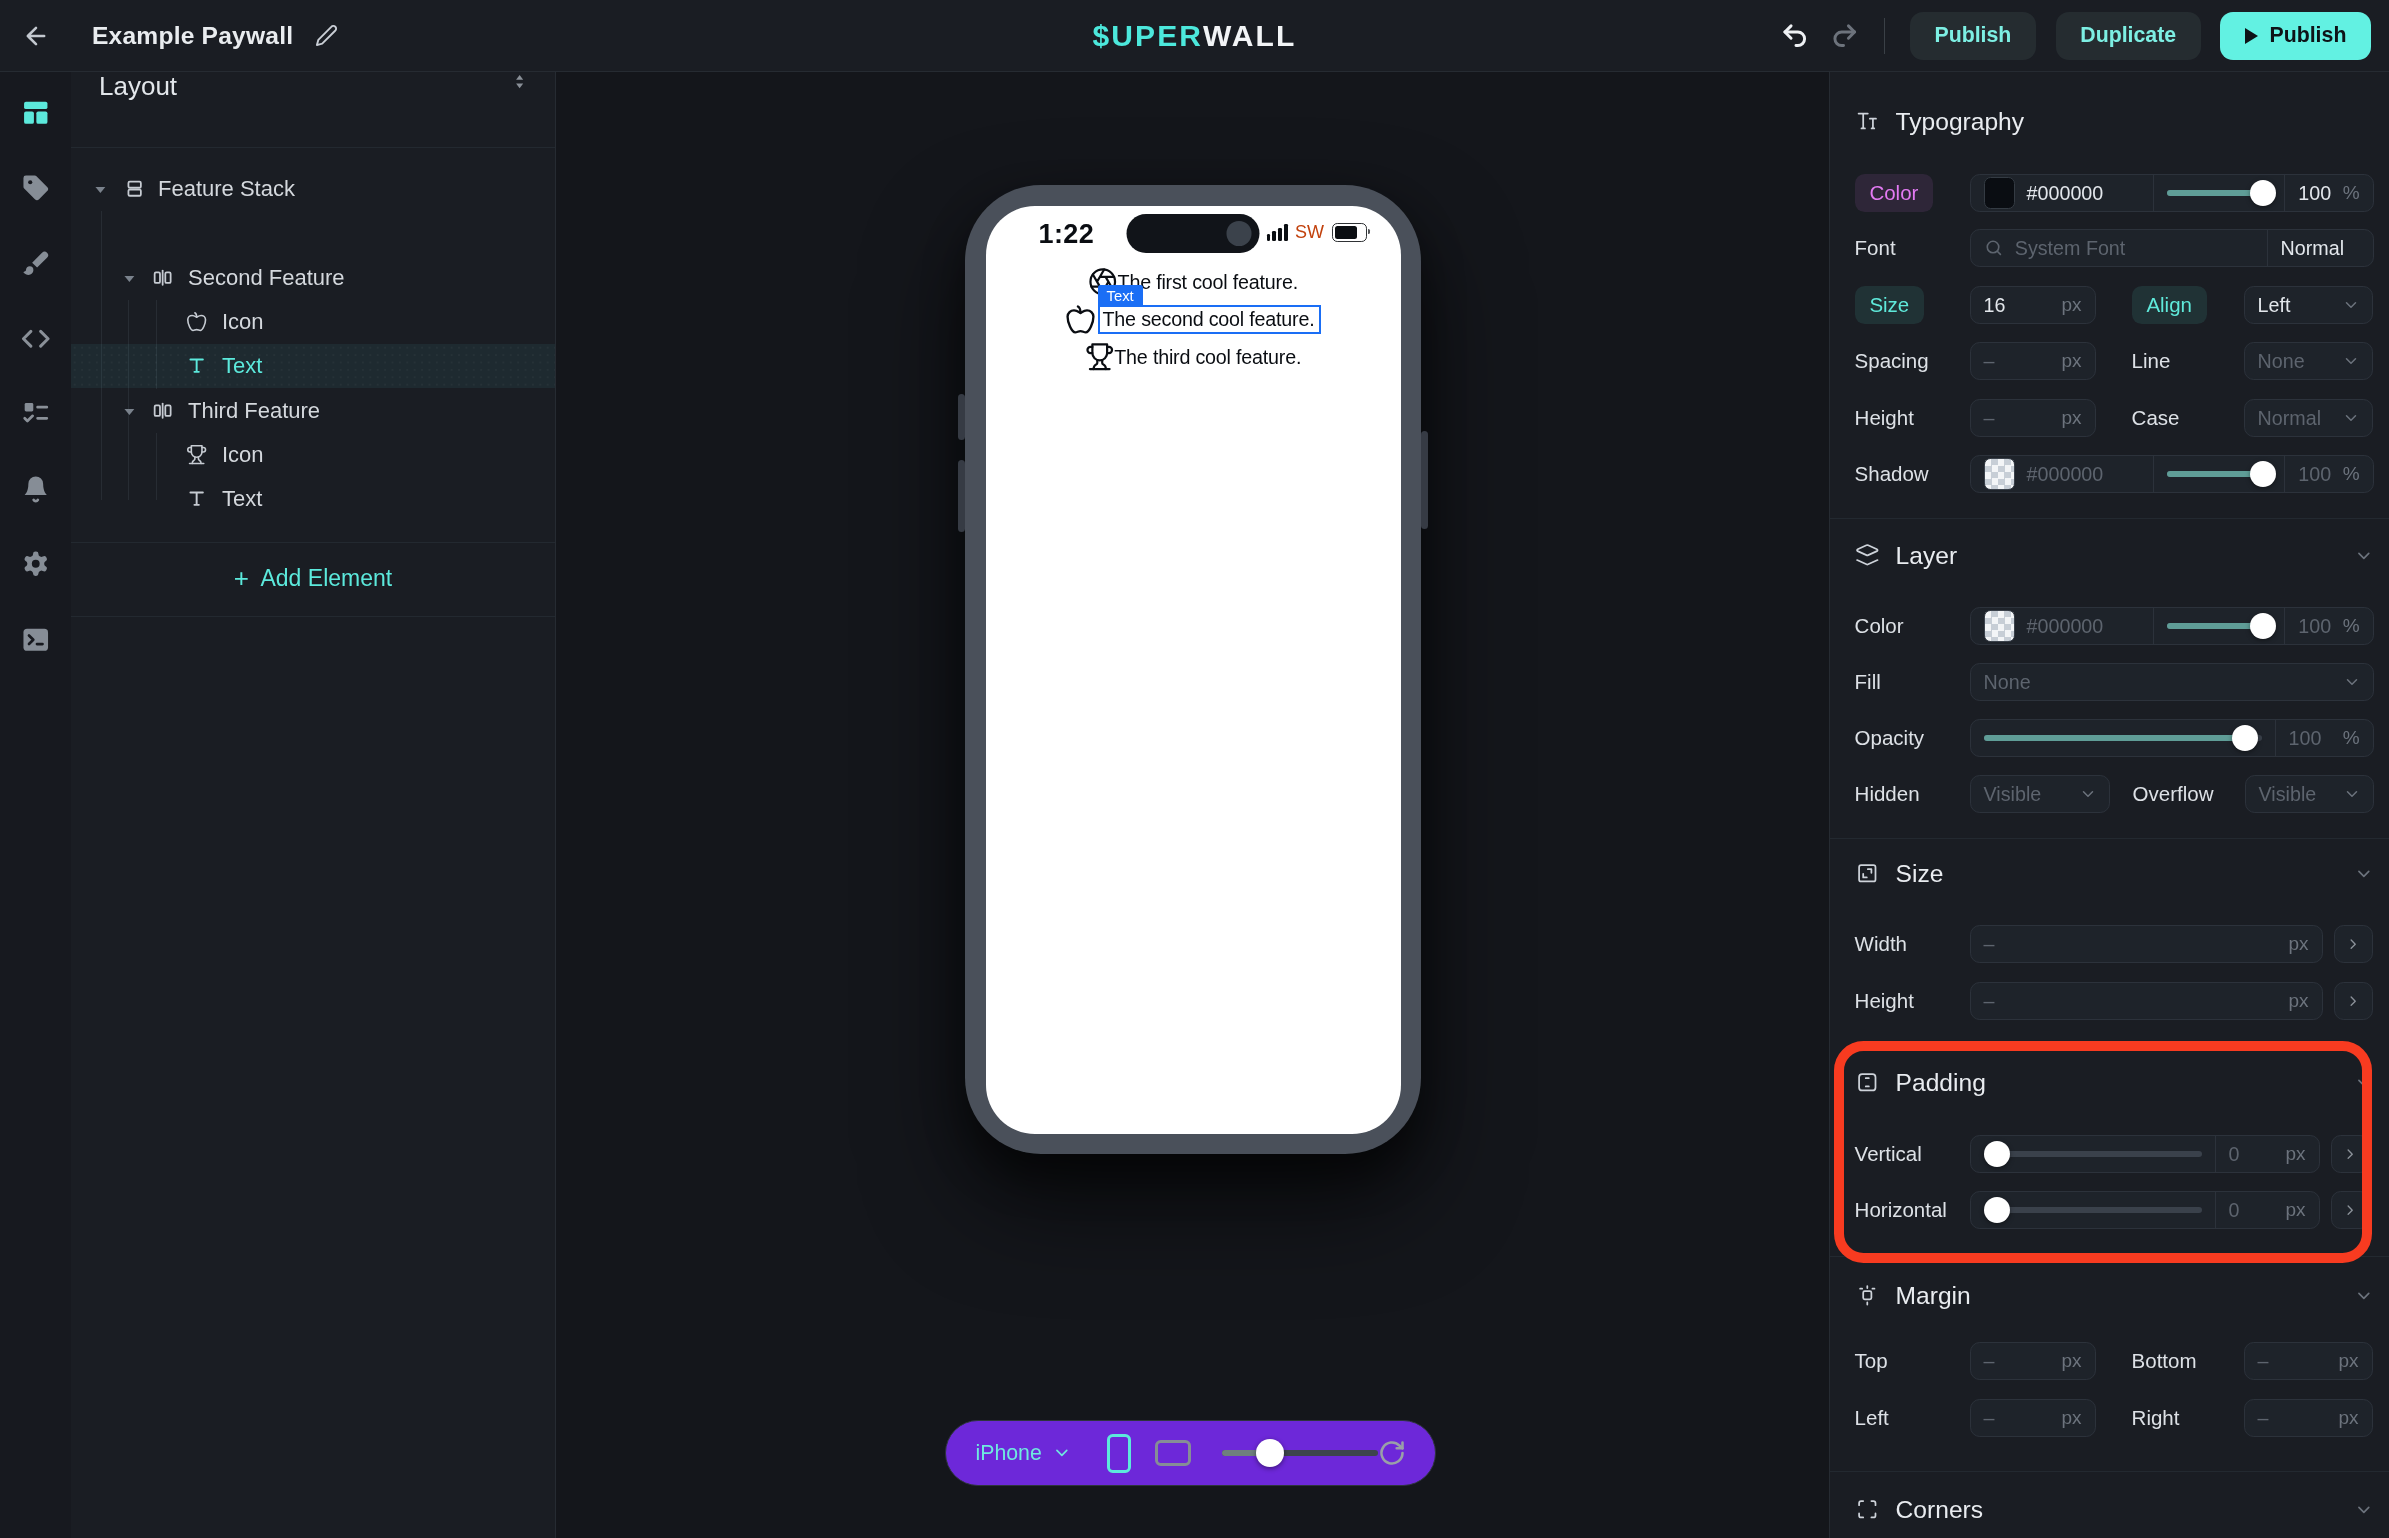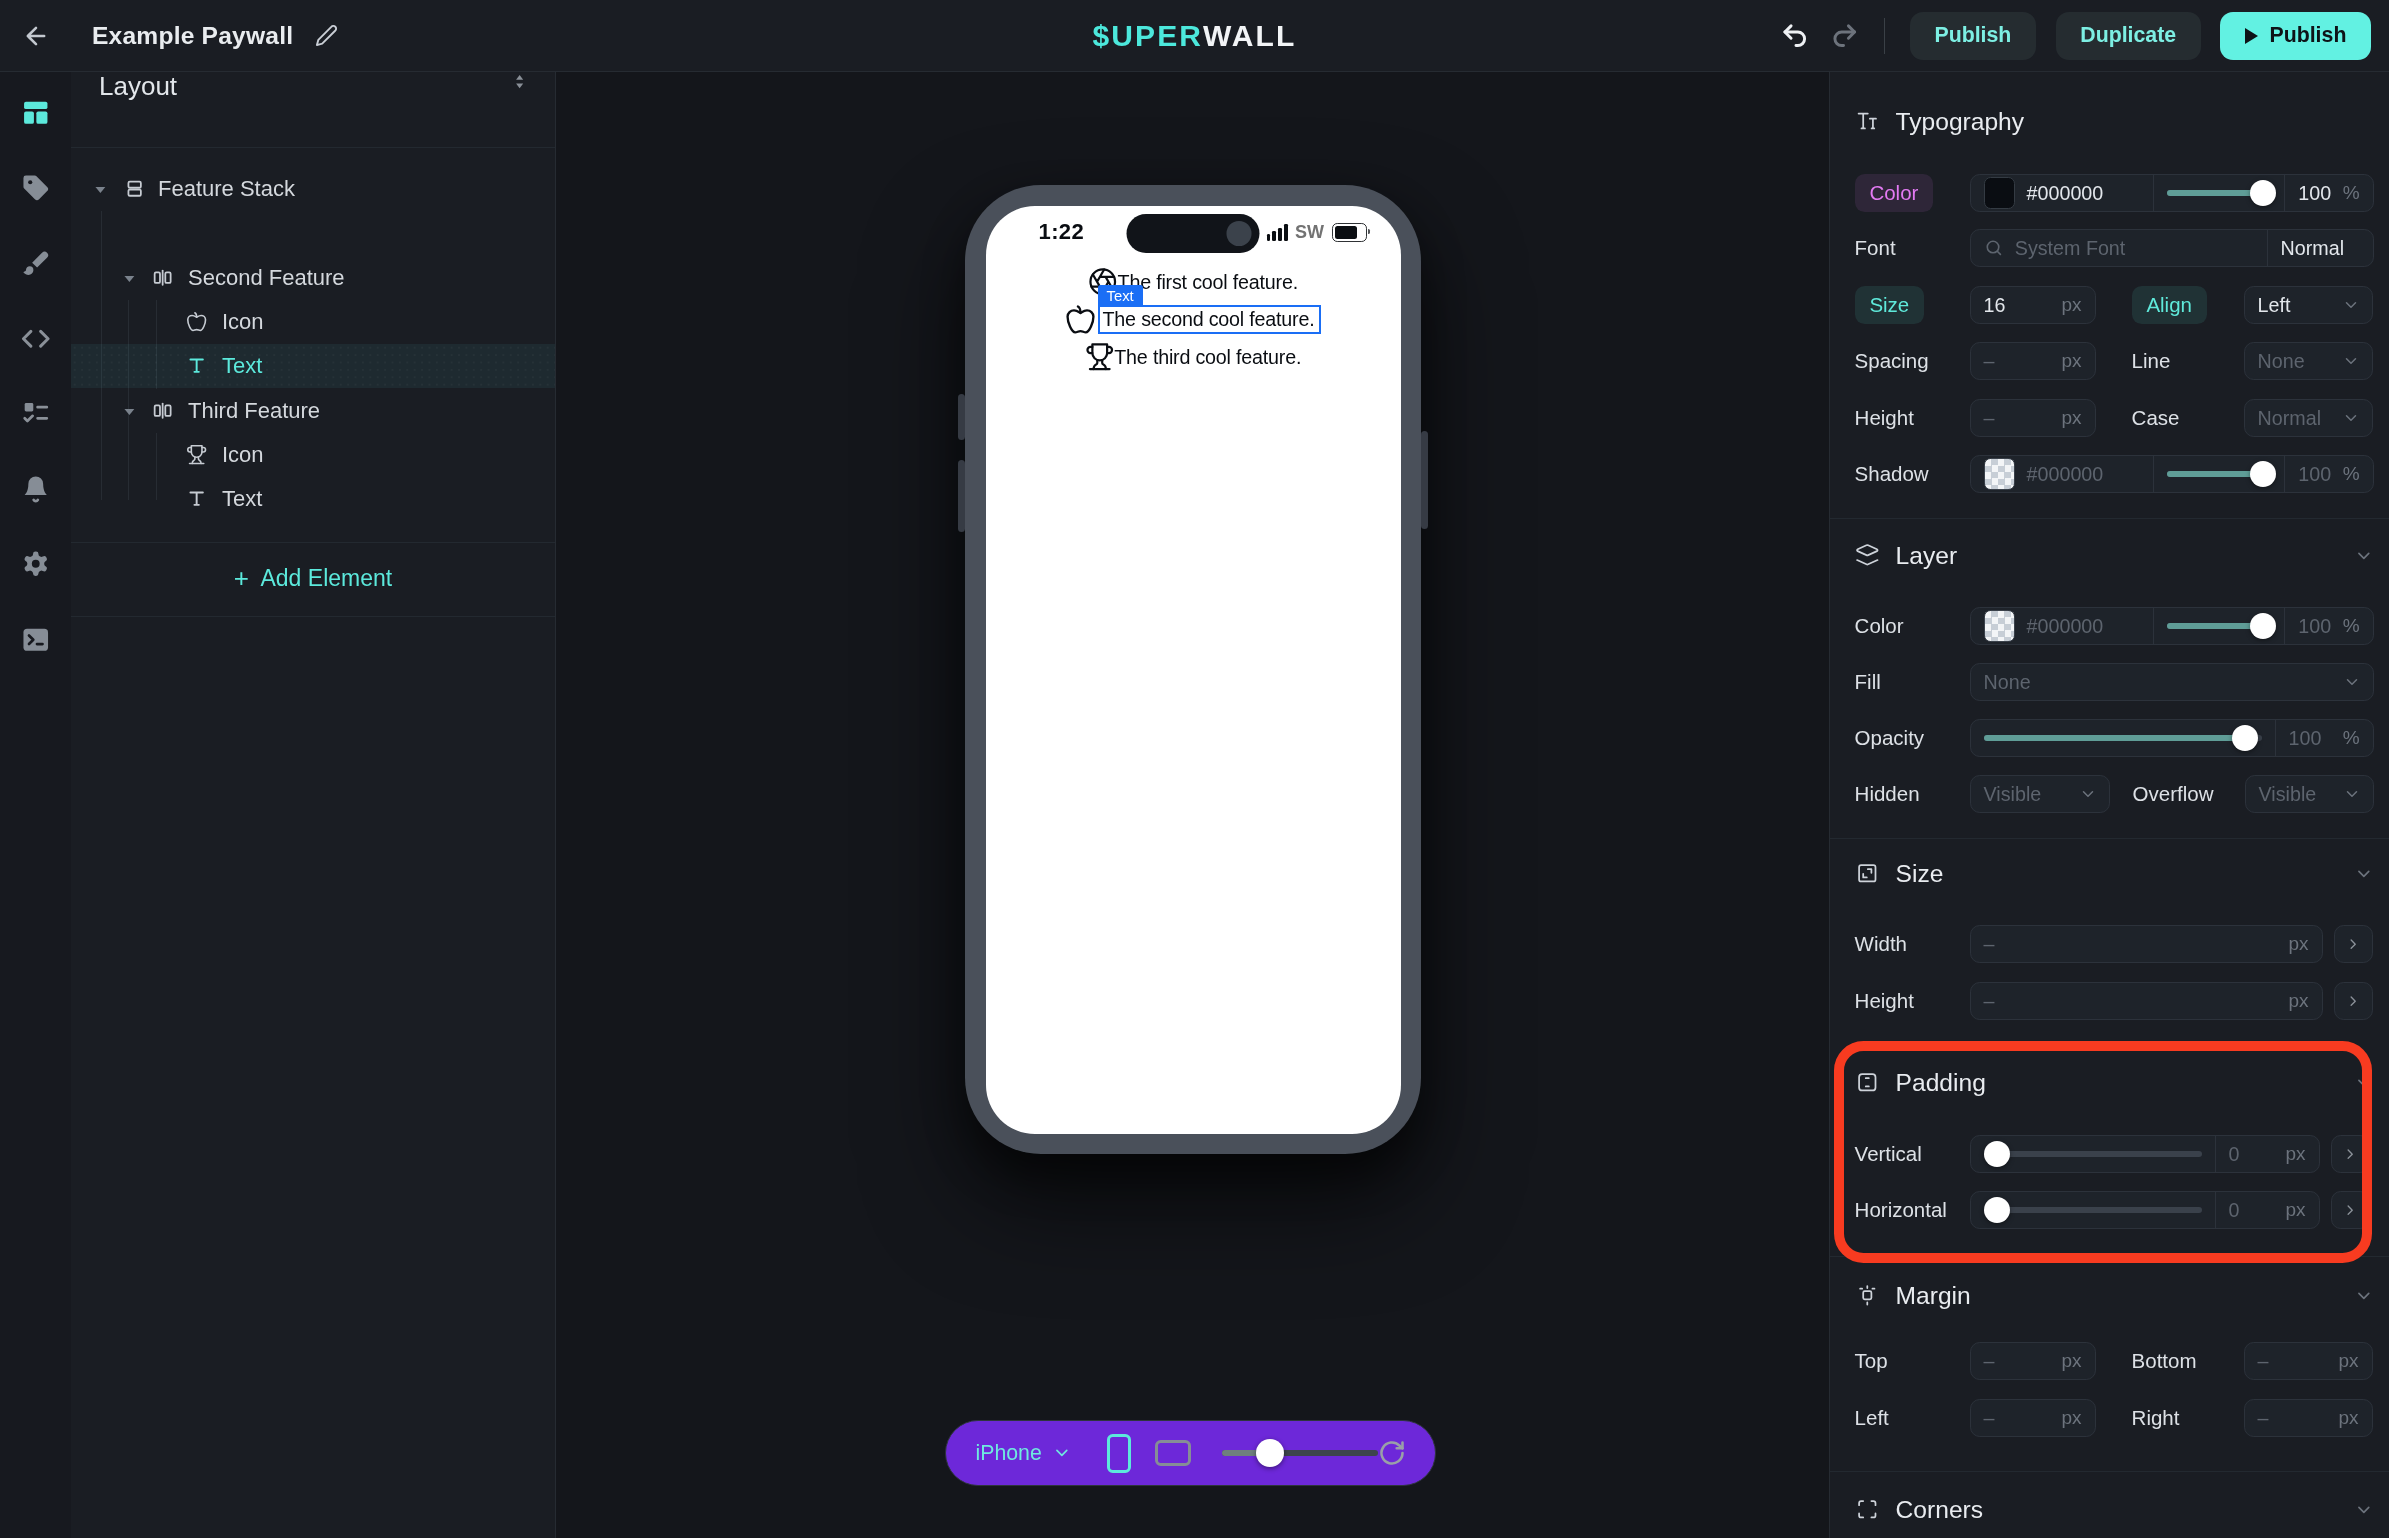--- a/index.html
+++ b/index.html
@@ -51,25 +51,25 @@
   .add-el .plus{font-size:26px;font-weight:400}
 
   
   .canvas{position:absolute;left:555px;top:71px;width:1274px;height:1468px;background:#14161b}
   .phone{position:absolute;left:410px;top:114px;width:456px;height:969px;background:#4a505a;border-radius:76px;
          box-shadow:0 49px 98px rgba(0,0,0,.6),0 20.5px 41px rgba(0,0,0,.45)}
   .sidebtn{position:absolute;background:#363b44;border-radius:4.1px}
   .screen{position:absolute;left:20.5px;top:20.5px;right:20.5px;bottom:20.5px;background:#ffffff;border-radius:49px;overflow:hidden}
   .island{position:absolute;left:50%;transform:translateX(-50%);top:8.2px;width:133px;height:39px;background:#111419;border-radius:21.3px}
   .cam{position:absolute;right:8.2px;top:7.4px;width:24.6px;height:24.6px;border-radius:50%;background:#3b424b}
-  .ptime{position:absolute;left:53px;top:13px;font-size:22px;font-weight:700;color:#0a0d12;letter-spacing:0.4px}
+  .ptime{position:absolute;left:53px;top:13px;font-size:27px;font-weight:700;color:#0a0d12;letter-spacing:0.4px}
   .pstat{position:absolute;right:34px;top:16.4px;display:flex;align-items:center;gap:7.4px}
   .bars{display:flex;align-items:flex-end;gap:2.1px}
   .bars i{display:block;width:3.7px;background:#0b0e12;border-radius:1.2px}
-  .carrier{font-size:18px;font-weight:700;color:#737373}
+  .carrier{font-size:18px;font-weight:400;color:#c2410c}
   .batt{position:relative;width:33px;height:17px;border:1.6px solid rgba(11,14,18,.85);border-radius:5.3px}
   .batt .lvl{position:absolute;left:2.1px;top:2.1px;bottom:2.1px;width:22px;background:#0b0e12;border-radius:2.5px}
   .batt .nub{position:absolute;right:-4.9px;top:4.9px;width:2.5px;height:5.7px;background:rgba(11,14,18,.7);border-radius:0 1.6px 1.6px 0}
   .features{position:absolute;left:0;right:0;top:61px;display:flex;flex-direction:column;align-items:center;gap:6.6px}
   .frow{display:flex;align-items:center;height:31px}
   .frow svg{flex:none}
   .ftext{font-size:19.7px;color:#0a0d12;letter-spacing:-0.2px}
   .selwrap{position:relative;border:2.5px solid #1a6ef5;padding:0.8px 4.1px 1.6px 2.5px}
   .seltag{position:absolute;left:-2.5px;bottom:100%;background:#1a6ef5;color:#fff;font-size:14.8px;padding:2.5px 9px 3.3px;border-radius:2.5px 2.5px 2.5px 0;white-space:nowrap}
 

